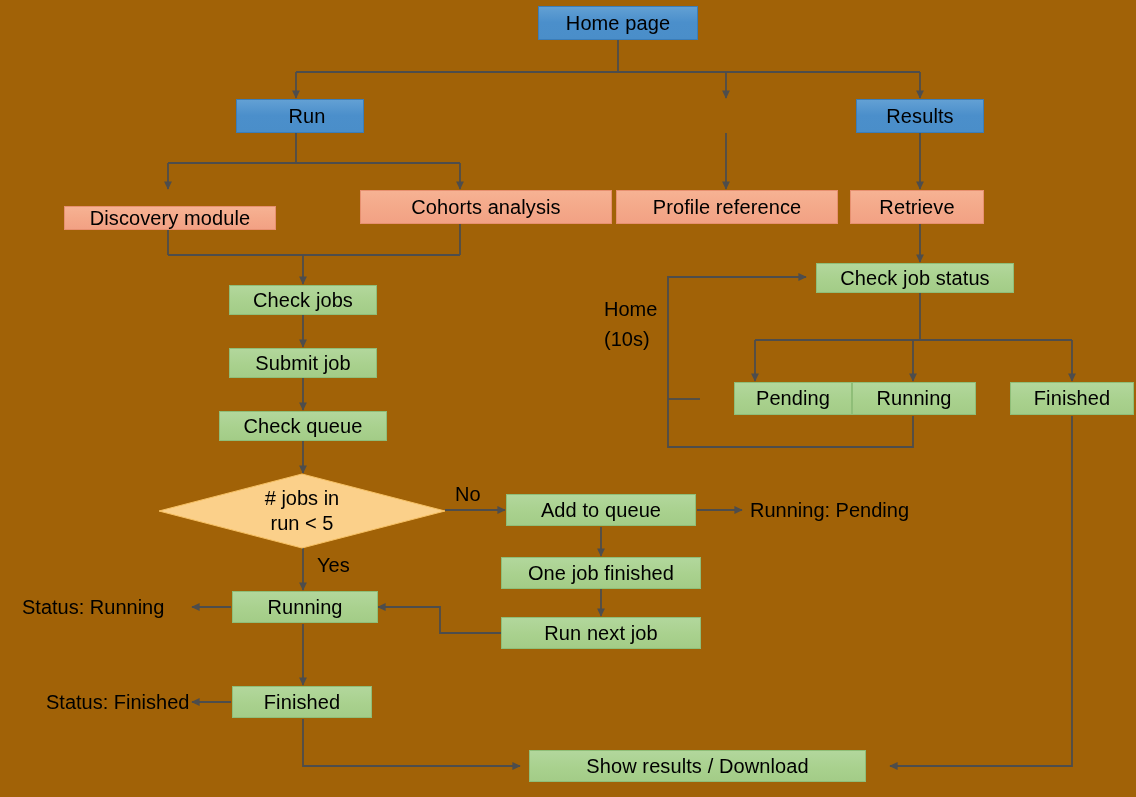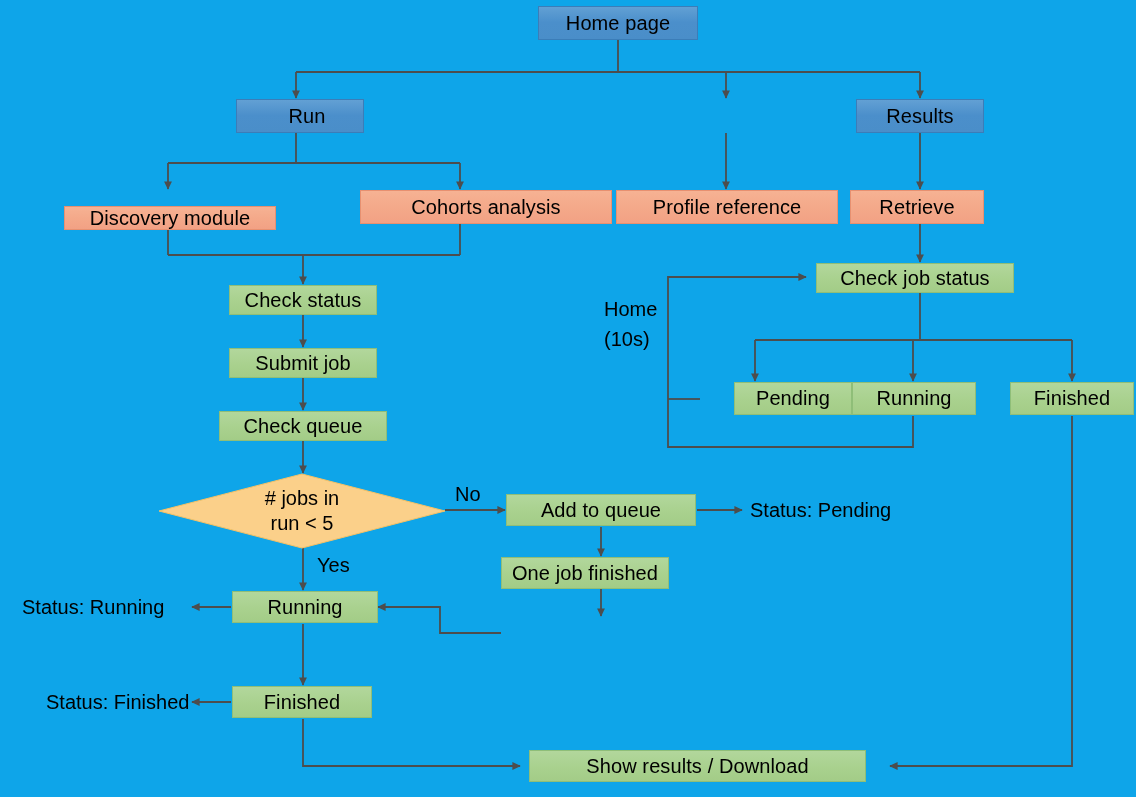--- a/index.html
+++ b/index.html
@@ -1,18 +1,18 @@
 <!DOCTYPE html>
 <html><head>
 <meta charset="utf-8">
 <title>Workflow Flowchart</title>
 <style>
   html,body{margin:0;padding:0;background:#ffffff;}
   body{font-family:"Liberation Sans","DejaVu Sans",sans-serif;}
-  #canvas{position:relative;width:1136px;height:797px;background:#0ea5e9;overflow:hidden;}
+  #canvas{position:relative;width:1136px;height:797px;background:#a16207;overflow:hidden;}
   #wires{position:absolute;left:0;top:0;width:1136px;height:797px;}
   .node{position:absolute;box-sizing:border-box;display:flex;align-items:center;
         justify-content:center;text-align:center;color:#000;line-height:1.12;
         font-size:20px;letter-spacing:.1px;}
   .node.blue{background:linear-gradient(180deg,#62a0d4 0%,#4b8fcb 48%,#4a8ec9 100%);
              border:1px solid #3b7db8;}
   .node.orange{background:linear-gradient(180deg,#f6b293 0%,#f4a98a 50%,#f2a184 100%);
                border:1px solid #e79070;}
   .node.green{background:linear-gradient(180deg,#b2d79c 0%,#a9d18e 55%,#a3cc87 100%);
               border:1px solid #8fbe78;}
@@ -118,21 +118,21 @@
 
   <div class="node orange" style="left:616px;top:190px;width:222px;height:34px;">
     <span>Profile reference</span>
   </div>
 
   <div class="node orange" style="left:850px;top:190px;width:134px;height:34px;">
     <span>Retrieve</span>
   </div>
 
   <div class="node green" style="left:229px;top:285px;width:148px;height:30px;">
-    <span>Check status</span>
+    <span>Check jobs</span>
   </div>
 
   <div class="node green" style="left:229px;top:348px;width:148px;height:30px;">
     <span>Submit job</span>
   </div>
 
   <div class="node green" style="left:219px;top:411px;width:168px;height:30px;">
     <span>Check queue</span>
   </div>
 
@@ -143,24 +143,27 @@
     <div class="label">
       <span># jobs in</span>
       <span>run &lt; 5</span>
     </div>
   </div>
 
   <div class="node green" style="left:506px;top:494px;width:190px;height:32px;">
     <span>Add to queue</span>
   </div>
 
-  <div class="node green" style="left:501px;top:557px;width:168px;height:32px;">
+  <div class="node green" style="left:501px;top:557px;width:200px;height:32px;">
     <span>One job finished</span>
   </div>
 
+  <div class="node green" style="left:501px;top:617px;width:200px;height:32px;">
+    <span>Run next job</span>
+  </div>
 
   <div class="node green" style="left:232px;top:591px;width:146px;height:32px;">
     <span>Running</span>
   </div>
 
   <div class="node green" style="left:232px;top:686px;width:140px;height:32px;">
     <span>Finished</span>
   </div>
 
   <div class="node green" style="left:816px;top:263px;width:198px;height:30px;">
@@ -183,19 +186,19 @@
     <span>Show results / Download</span>
   </div>
 
   <div class="freetext" style="left:604px;top:297px;"><span>Home</span></div>
   <div class="freetext" style="left:604px;top:327px;"><span>(10s)</span></div>
 
   <div class="freetext" style="left:455px;top:482px;"><span>No</span></div>
 
   <div class="freetext" style="left:317px;top:553px;"><span>Yes</span></div>
 
-  <div class="freetext" style="left:750px;top:498px;"><span>Status: Pending</span></div>
+  <div class="freetext" style="left:750px;top:498px;"><span>Running: Pending</span></div>
 
   <div class="freetext" style="left:22px;top:595px;"><span>Status: Running</span></div>
 
   <div class="freetext" style="left:18px;top:690px;margin-left:28px;"><span>Status: Finished</span></div>
 
 </div>
 
 </body></html>

